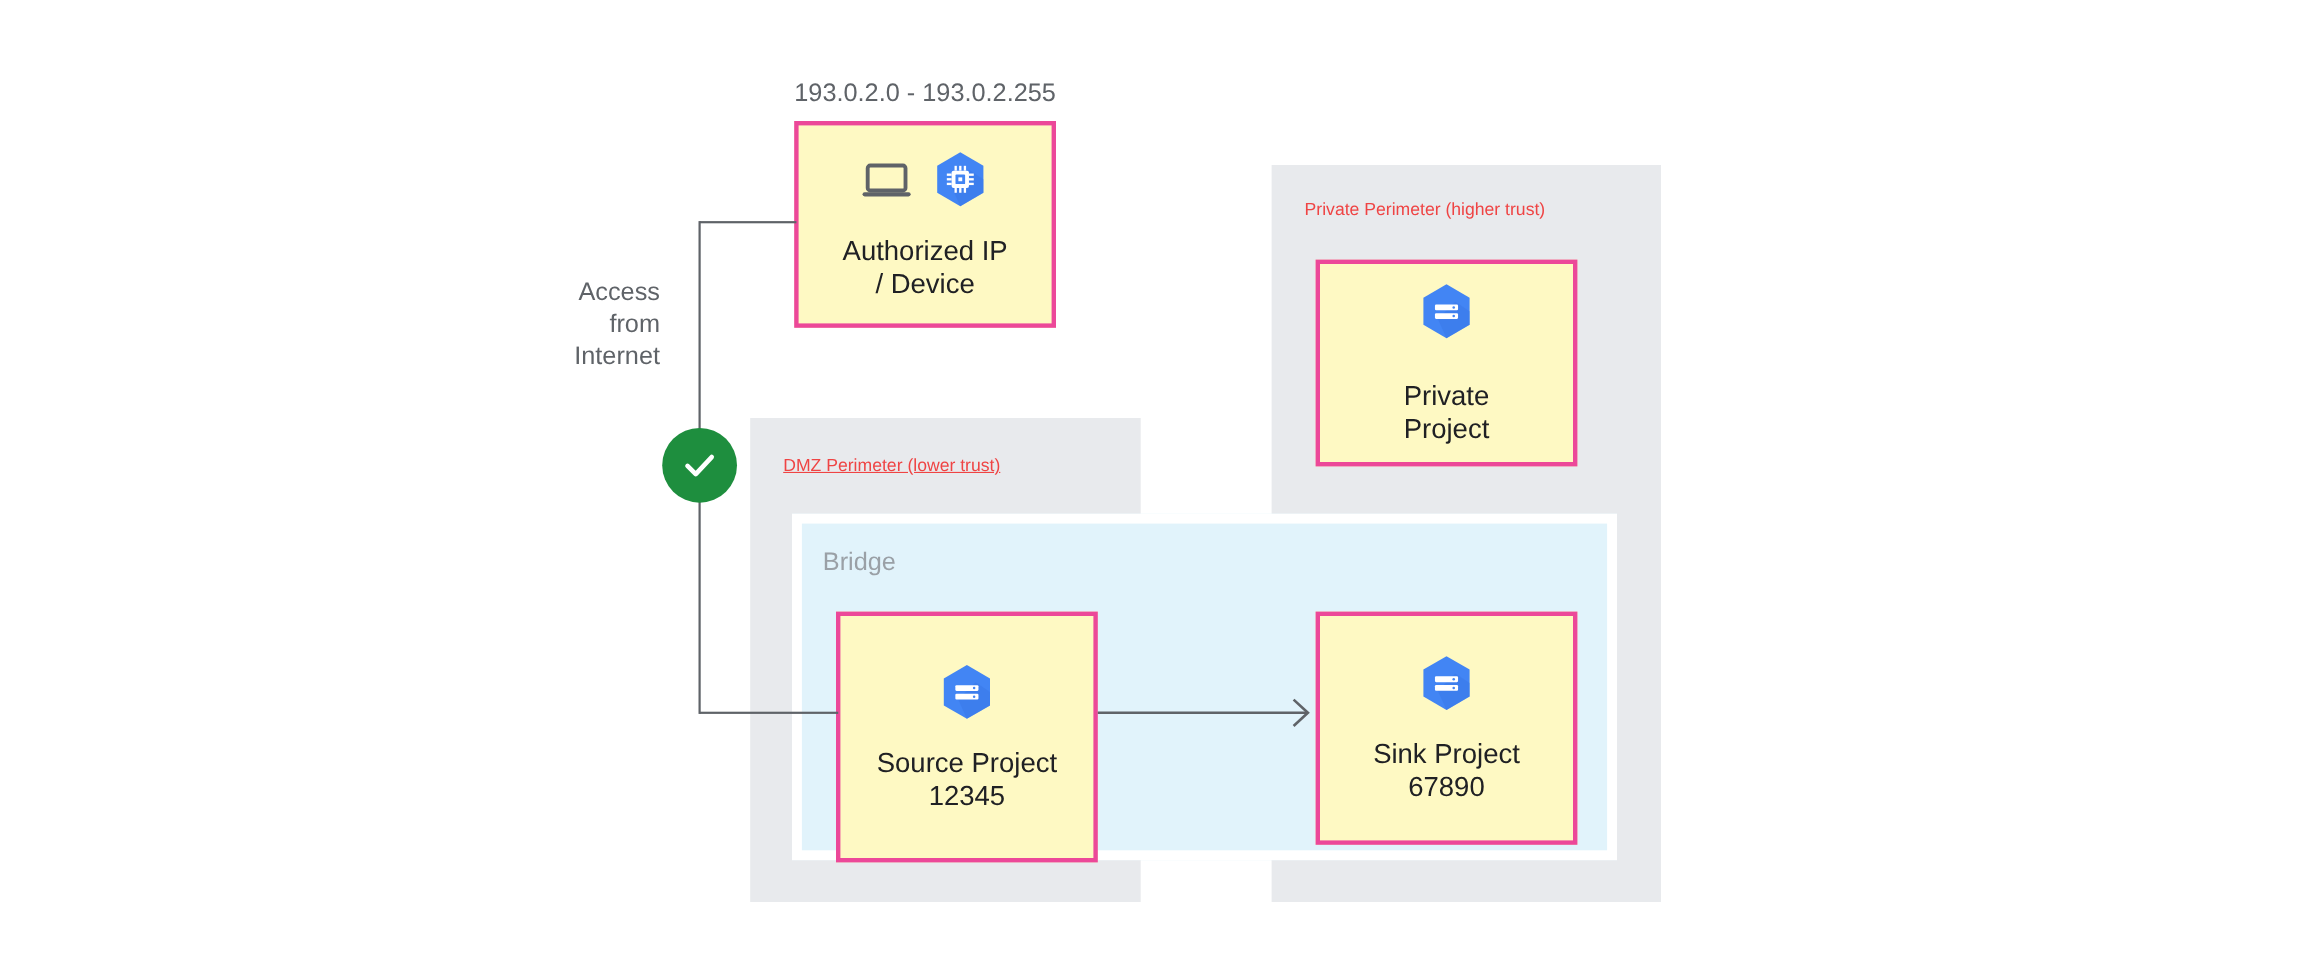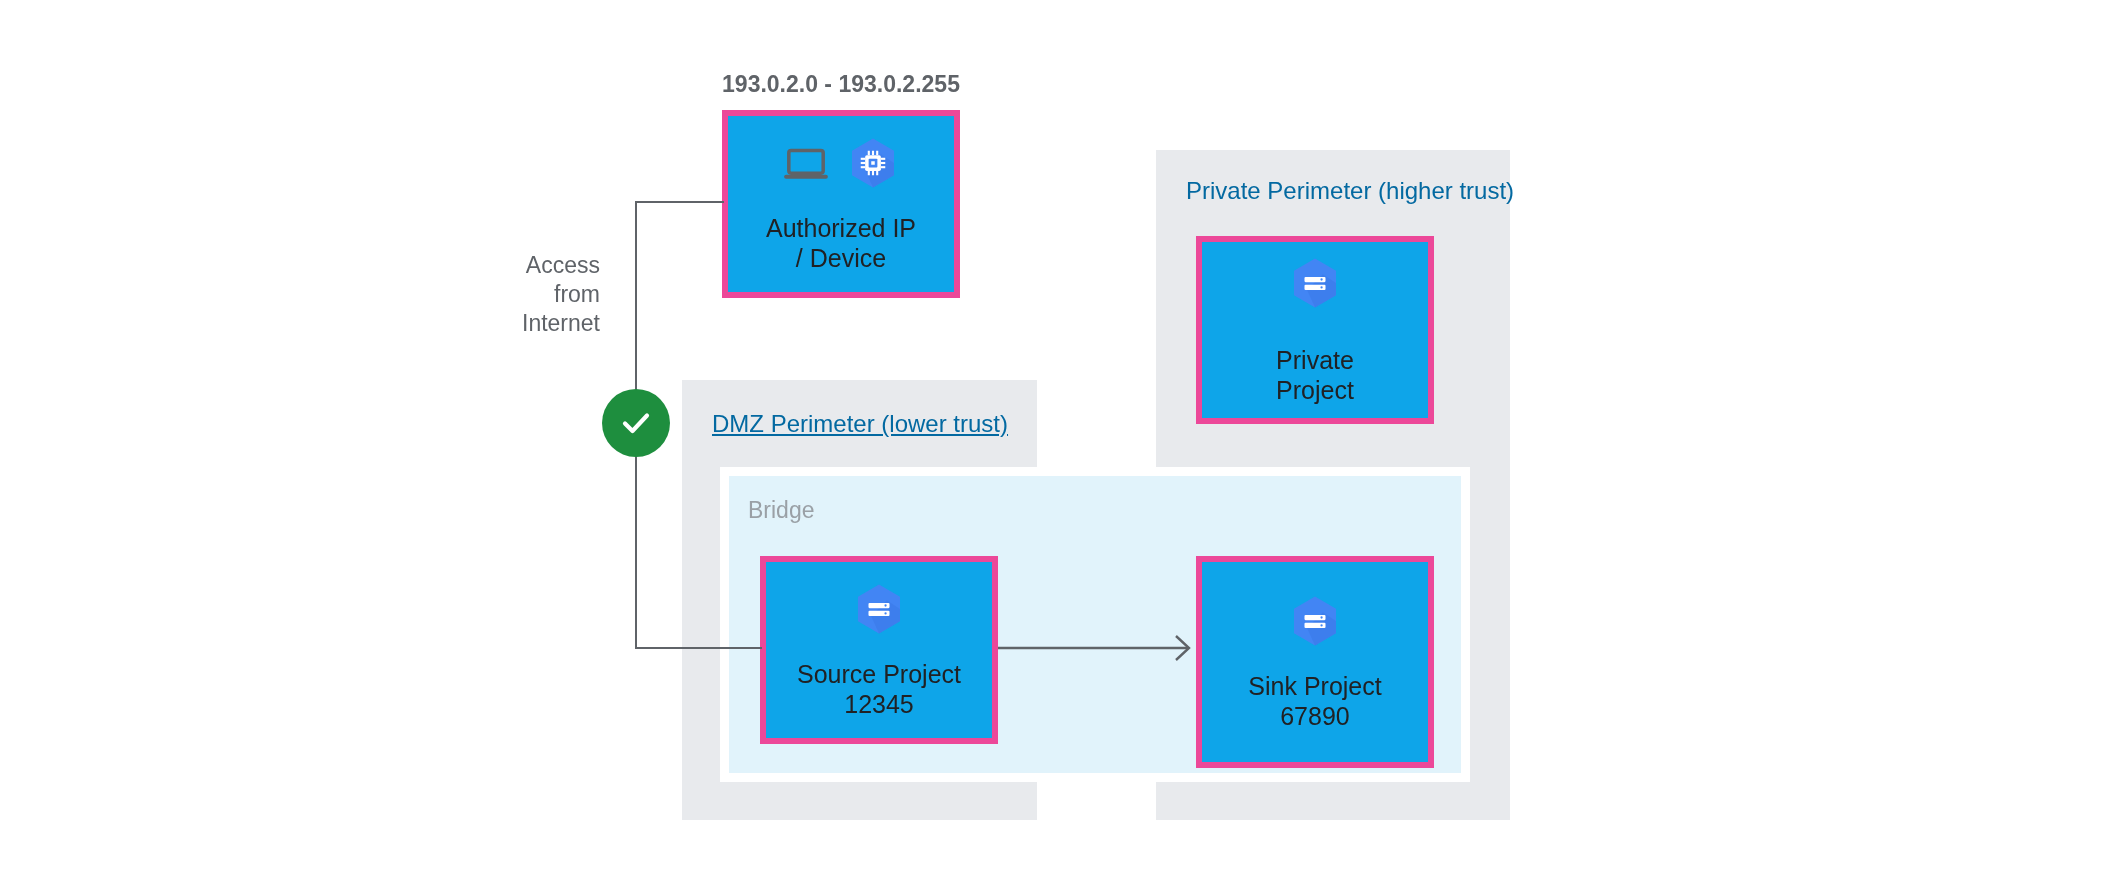--- a/index.html
+++ b/index.html
@@ -20,22 +20,22 @@
   }
 
   
   .perimeter {
     position: absolute;
     background: #e8eaed;
     box-sizing: border-box;
   }
   .perimeter-label {
     position: absolute;
-    color: #0369a1;
-    font-size: 24px;
+    color: #ef4444;
+    font-size: 16px;
     line-height: 28px;
     white-space: nowrap;
   }
 
   
   .bridge {
     position: absolute;
     background: #e1f3fb;
     border: 9px solid #ffffff;
     box-sizing: border-box;
@@ -44,22 +44,22 @@
     position: absolute;
     color: #9aa0a6;
     font-size: 23px;
     line-height: 28px;
     white-space: nowrap;
   }
 
   
   .card {
     position: absolute;
-    background: #0ea5e9;
-    border: 6px solid #ec4899;
+    background: #fef9c3;
+    border: 4px solid #ec4899;
     box-sizing: border-box;
     display: flex;
     flex-direction: column;
     align-items: center;
     justify-content: center;
   }
   .card-icons {
     display: flex;
     flex-direction: row;
     align-items: center;
@@ -132,21 +132,21 @@
         </svg>
       </span>
     </div>
     <div class="card-title">Private
 Project</div>
   </div>
 
   <div class="bridge" style="left:720px; top:467px; width:750px; height:315px;"></div>
   <div class="bridge-label" style="left:748px; top:496px;">Bridge</div>
 
-  <div class="card" style="left:760px; top:556px; width:238px; height:188px;">
+  <div class="card" style="left:760px; top:556px; width:238px; height:228px;">
     <div class="card-icons">
       <span>
         <svg width="56" height="56" viewBox="0 0 64 64" aria-hidden="true">
           <path d="M32 4 L56 18 L56 46 L32 60 L8 46 L8 18 Z" fill="#4285f4"></path>
           <path d="M32 60 L56 46 L56 32 L41 22 L23 40 Z" fill="#3b78e7" opacity=".55"></path>
           <rect x="20" y="25" width="24" height="6" rx="1.2" fill="#ffffff"></rect>
           <rect x="20" y="34" width="24" height="6" rx="1.2" fill="#ffffff"></rect>
           <circle cx="39.5" cy="28" r="1.3" fill="#4285f4"></circle>
           <circle cx="39.5" cy="37" r="1.3" fill="#4285f4"></circle>
         </svg>
@@ -171,21 +171,21 @@
     </div>
     <div class="card-title">Sink Project
 67890</div>
   </div>
 
   <svg class="arrow-svg" style="left:998px; top:630px;" width="200" height="36" viewBox="0 0 200 36">
     <line x1="0" y1="18" x2="190" y2="18" stroke="#5f6368" stroke-width="2.4"></line>
     <polyline points="178,6 191,18 178,30" fill="none" stroke="#5f6368" stroke-width="2.4"></polyline>
   </svg>
 
-  <div class="float-label center" style="left:722px; top:70px; width:238px;font-weight:bold;">193.0.2.0 - 193.0.2.255</div>
+  <div class="float-label center" style="left:722px; top:70px; width:238px;">193.0.2.0 - 193.0.2.255</div>
 
   <div class="card" style="left:722px; top:110px; width:238px; height:188px;">
     <div class="card-icons">
       <span>
         <svg width="50" height="50" viewBox="0 0 64 64" aria-hidden="true">
           <rect x="10" y="16" width="44" height="29" rx="3" ry="3" fill="none" stroke="#5f6368" stroke-width="4.5"></rect>
           <rect x="4" y="47" width="56" height="5" rx="2.5" fill="#5f6368"></rect>
         </svg>
       </span>
       <span>

